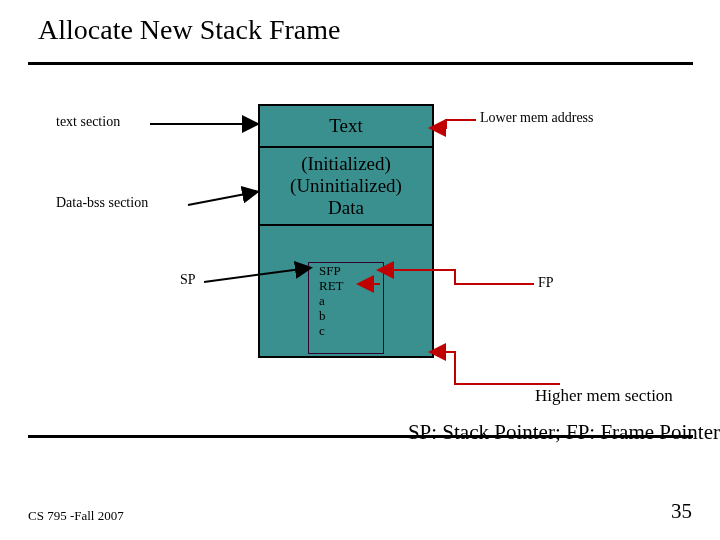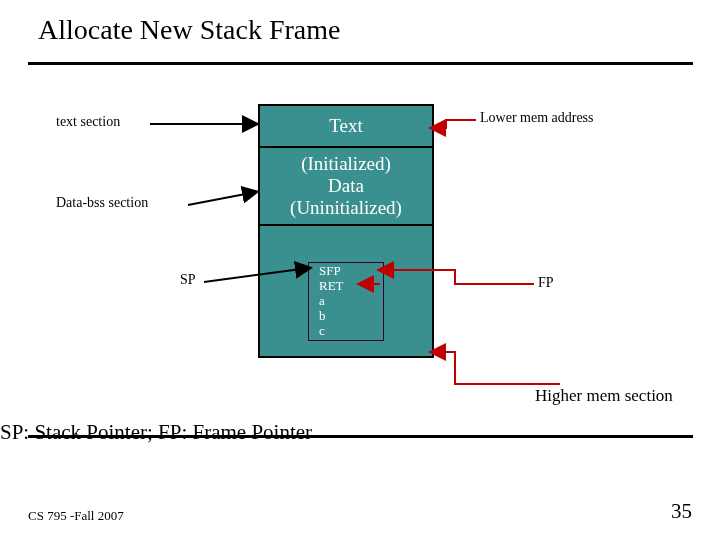--- a/index.html
+++ b/index.html
@@ -11,33 +11,33 @@
   .hr.bot{top:435px;width:665px}
 
   .lbl{position:absolute;font-size:14px}
   .lbl-text-section{left:56px;top:114px}
   .lbl-data-bss{left:56px;top:195px}
   .lbl-sp{left:180px;top:272px}
   .lbl-lower{left:480px;top:110px}
   .lbl-fp{left:538px;top:275px}
   .lbl-higher{left:535px;top:386px;font-size:17px}
 
-  .caption{position:absolute;left:0;width:720px;top:420px;text-align:left;font-size:21px}
+  .caption{position:absolute;left:0;width:720px;top:420px;text-align:right;font-size:21px}
 
   .footer-left{position:absolute;left:28px;bottom:16px;font-size:13px}
   .footer-right{position:absolute;right:28px;bottom:16px;font-size:21px}
 
   
   .mem{position:absolute;left:258px;top:104px;width:172px;border:2px solid #000}
-  .seg{border-bottom:2px solid #000;background:#3a8f8f;color:#ffffff;text-align:center;font-size:19px;display:flex;flex-direction:column;justify-content:center}
+  .seg{border-bottom:2px solid #000;background:#3a8f8f;color:#000000;text-align:center;font-size:19px;display:flex;flex-direction:column;justify-content:center}
   .seg.text{height:40px}
   .seg.data{height:76px;line-height:1.15}
   .seg.stack{height:130px;border-bottom:none;position:relative}
 
-  .inner{position:absolute;left:50%;transform:translateX(-50%);top:36px;width:64px;border:1px solid #330033;background:#3a8f8f;font-size:13px;line-height:1.15;text-align:left;padding:1px 0 1px 10px}
+  .inner{position:absolute;left:50%;transform:translateX(-50%);top:36px;width:64px;border:1px solid #330033;background:#3a8f8f;font-size:13px;line-height:1.15;text-align:left;padding:1px 0 14px 10px}
 
   
   svg.arrows{position:absolute;left:0;top:0;width:720px;height:540px;pointer-events:none}
 </style>
 </head>
 <body>
 
 <div class="slide">
   <div class="title">Allocate New Stack Frame</div>
   <div class="hr top"></div>
@@ -46,22 +46,22 @@
   <div class="lbl lbl-data-bss">Data-bss section</div>
   <div class="lbl lbl-sp">SP</div>
   <div class="lbl lbl-lower">Lower mem address</div>
   <div class="lbl lbl-fp">FP</div>
   <div class="lbl lbl-higher">Higher mem section</div>
 
   <div class="mem">
     <div class="seg text">Text</div>
     <div class="seg data">
       <span>(Initialized)</span>
+      <span>(Uninitialized)</span>
       <span>Data</span>
-      <span>(Uninitialized)</span>
     </div>
     <div class="seg stack">
       <div class="inner">
         <div>SFP</div>
         <div>RET</div>
         <div>a</div>
         <div>b</div>
         <div>c</div>
       </div>
     </div>

